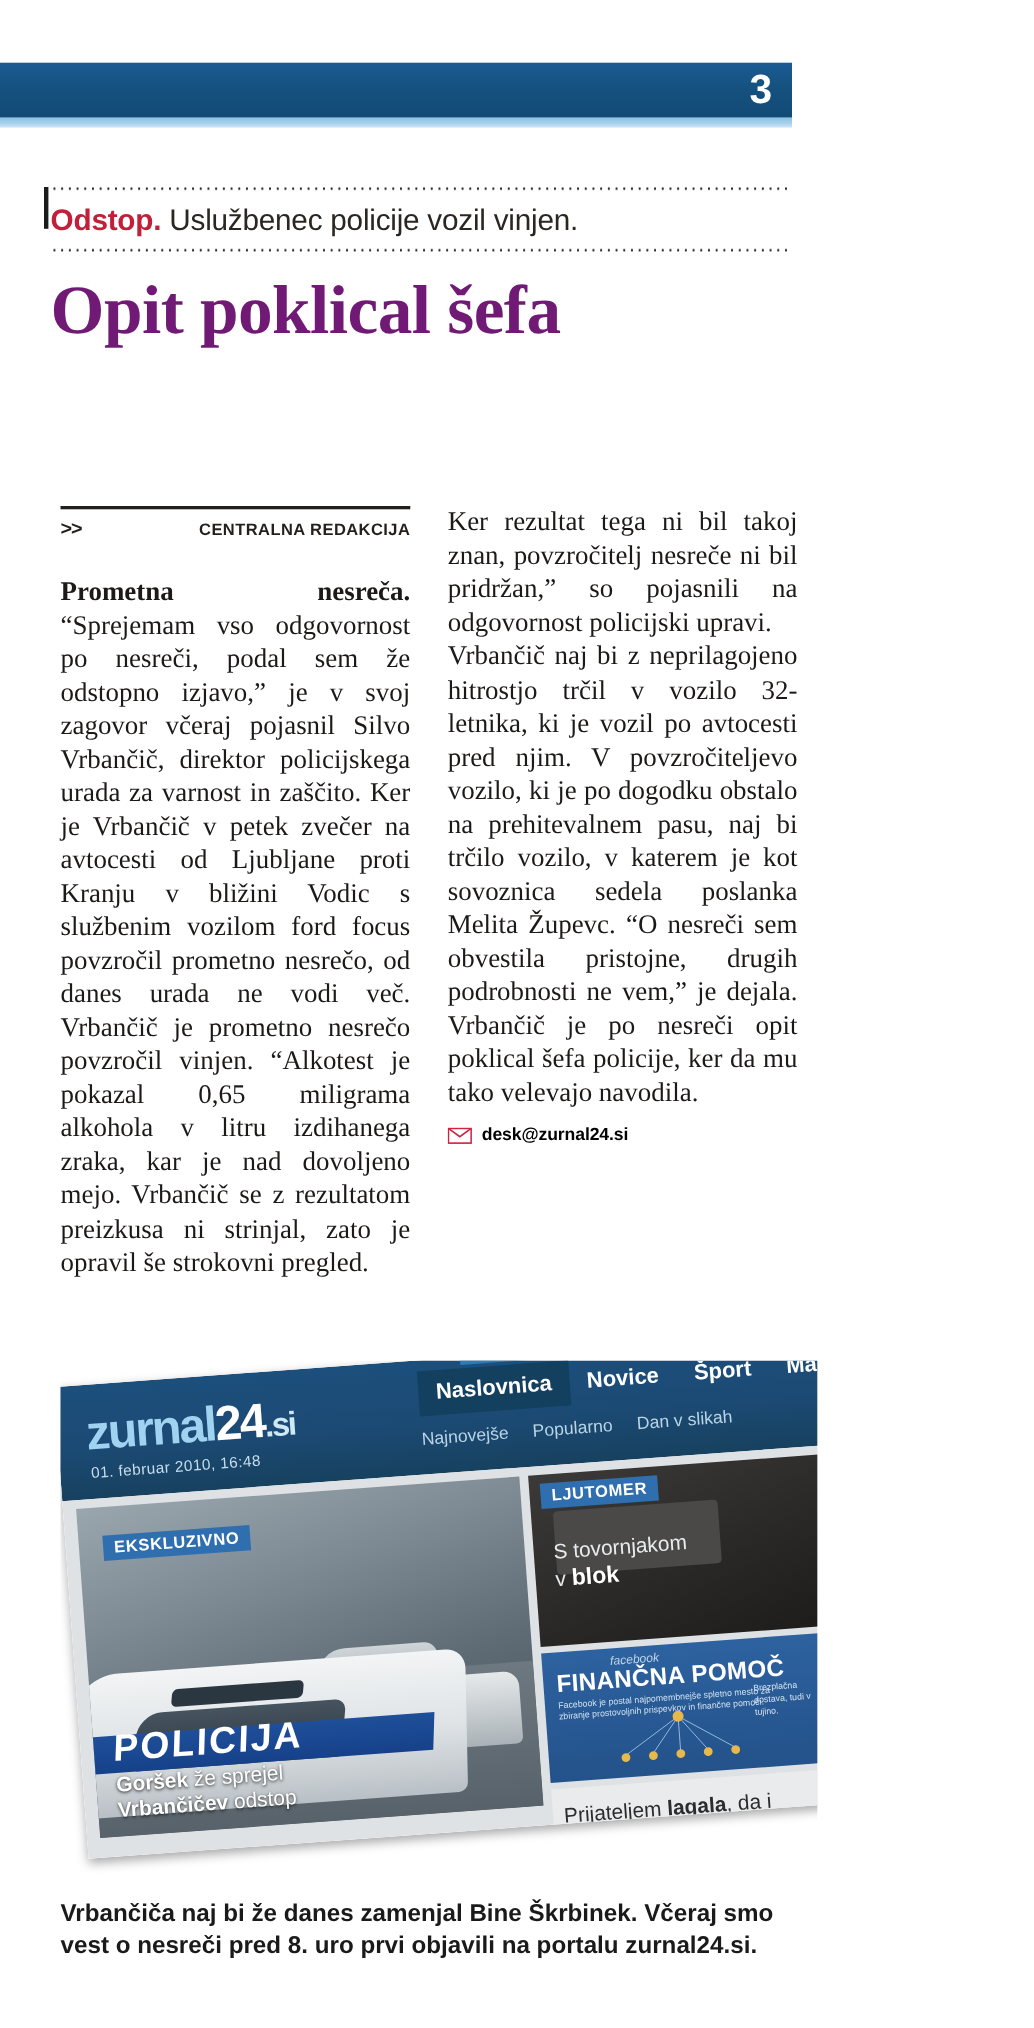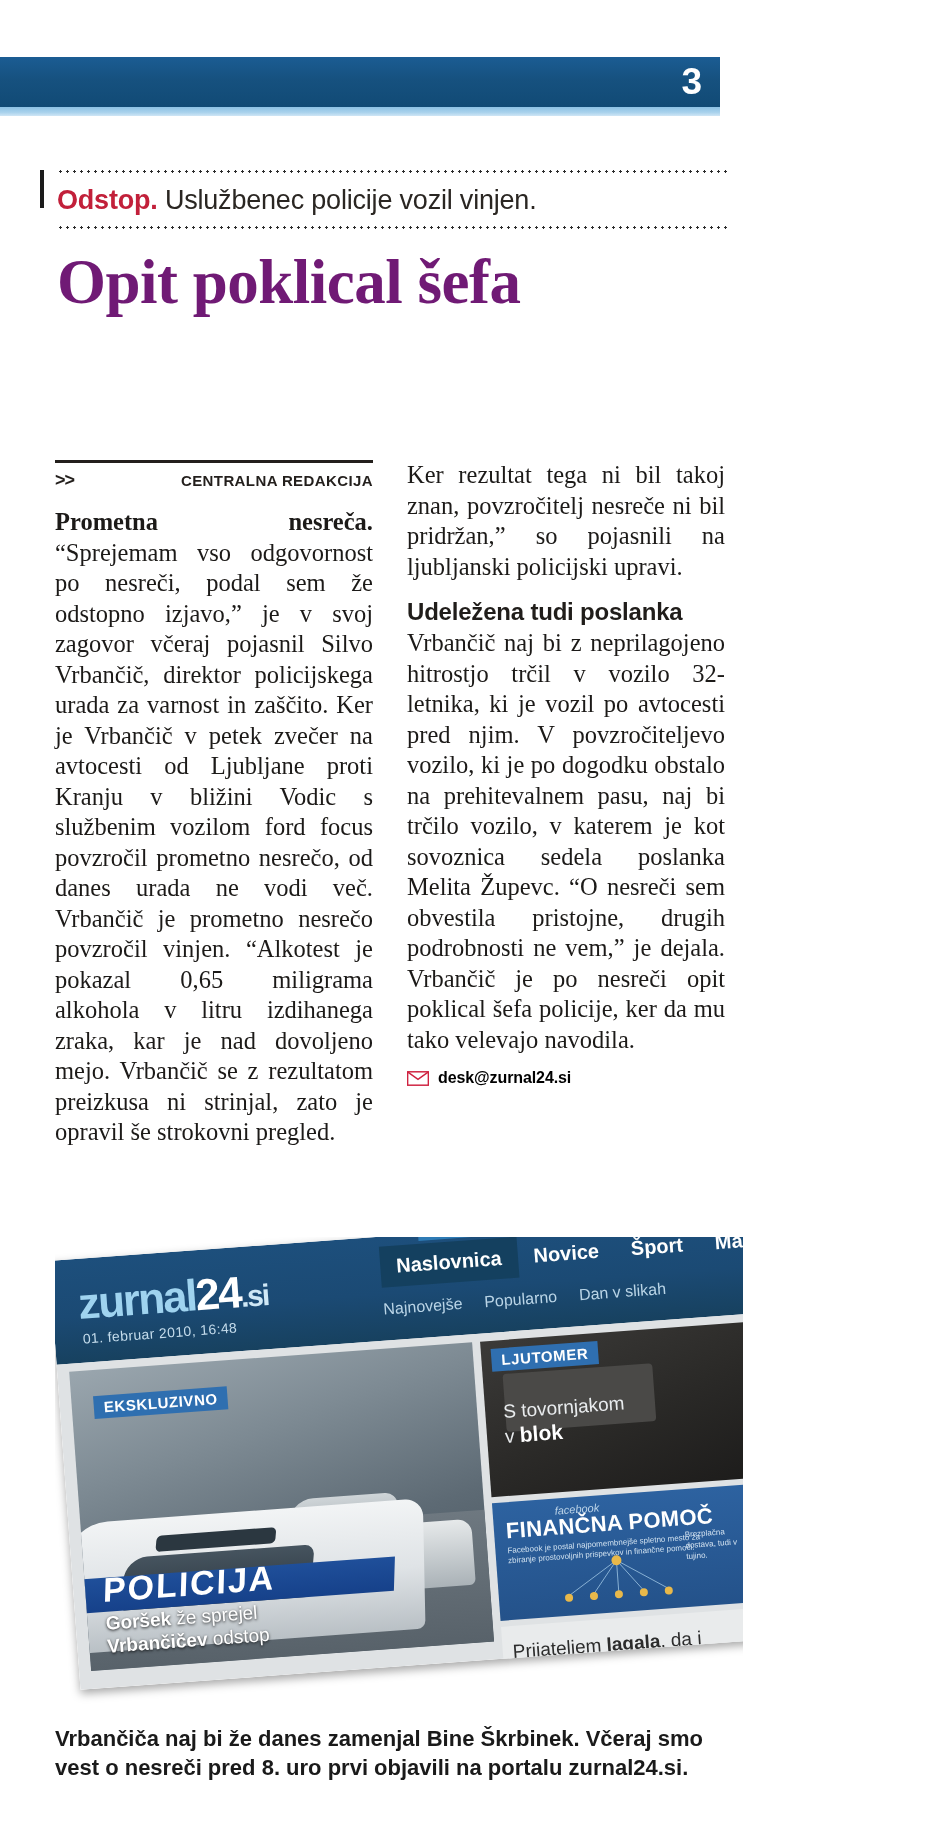--- a/index.html
+++ b/index.html
@@ -27,21 +27,21 @@
     font-size: 38px; font-weight: 700; letter-spacing: 2px;
     color:#cfe4f3; line-height:46px; white-space:nowrap;
   }
   .banner-page {
     position:absolute; right:18px; top:1px;
     font-family: "Liberation Sans", sans-serif;
     font-size: 37px; font-weight: 700; color:#ffffff; line-height:48px;
   }
 
   
-  .article { position:absolute; left:57px; top:170px; width:670px; }
+  .article { position:absolute; left:46px; top:170px; width:670px; }
 
   .dotline {
     height:3px; width:100%;
     background-image: radial-gradient(circle, #2b2b2b 1.1px, transparent 1.3px);
     background-size: 7px 3px; background-repeat: repeat-x;
     margin-bottom: 0px;
   }
   .kicker {
     font-family: "Liberation Sans", sans-serif;
     font-size: 27px; line-height: 42px; color:#2a2622;
@@ -78,21 +78,21 @@
     color:#231f1c; padding-top:7px;
   }
   .byline .arrows { font-size:18px; font-weight:700; letter-spacing:-1px; }
 
   .body {
     font-family: "Liberation Serif", serif;
     font-size: 24.5px; line-height: 30.5px;
     text-align: justify; color:#1c1a18;
     -webkit-hyphens:auto; hyphens:auto;
   }
-  .col-left .body { margin-top: 16px; }
+  .col-left .body { margin-top: 32px; }
   .body b { font-weight:700; }
 
   .subhead {
     font-family: "Liberation Sans", sans-serif;
     font-size: 24px; font-weight:700; color:#201d1a;
     margin-top: 16px; margin-bottom: 2px; letter-spacing:-0.2px;
   }
 
   .mailline {
     display:flex; align-items:center; gap:9px;
@@ -326,22 +326,21 @@
     <div class="col col-left">
       <div class="byline-rule"></div>
       <div class="byline">
         <span class="arrows">&gt;&gt;</span>
         <span>CENTRALNA REDAKCIJA</span>
       </div>
       <p class="body"><b>Prometna nesreča.</b><span> “Sprejemam vso odgovornost po nesreči, podal sem že odstopno izjavo,” je v svoj zagovor včeraj pojasnil Silvo Vrbančič, direktor policijskega urada za varnost in zaščito. Ker je Vrbančič v petek zvečer na avtocesti od Ljubljane proti Kranju v bližini Vodic s službenim vozilom ford focus povzročil prometno nesrečo, od danes urada ne vodi več. Vrbančič je prometno nesrečo povzročil vinjen. “Alkotest je pokazal 0,65 miligrama alkohola v litru izdihanega zraka, kar je nad dovoljeno mejo. Vrbančič se z rezultatom preizkusa ni strinjal, zato je opravil še strokovni pregled.</span></p>
     </div>
 
     <div class="col col-right">
-      <p class="body">Ker rezultat tega ni bil takoj znan, povzročitelj nesreče ni bil pridržan,” so pojasnili na ljubljanski policijski upravi.</p>
-      <div class="subhead">Udeležena tudi poslanka</div>
+      <p class="body">Ker rezultat tega ni bil takoj znan, povzročitelj nesreče ni bil pridržan,” so pojasnili na odgovornost policijski upravi.</p>
       <p class="body">Vrbančič naj bi z neprilagojeno hitrostjo trčil v vozilo 32-letnika, ki je vozil po avtocesti pred njim. V povzročiteljevo vozilo, ki je po dogodku obstalo na prehitevalnem pasu, naj bi trčilo vozilo, v katerem je kot sovoznica sedela poslanka Melita Župevc. “O nesreči sem obvestila pristojne, drugih podrobnosti ne vem,” je dejala. Vrbančič je po nesreči opit poklical šefa policije, ker da mu tako velevajo navodila.</p>
       <div class="mailline">
         <svg class="mail-icon" viewBox="0 0 24 16">
           <rect x="0.7" y="0.7" width="22.6" height="14.6" fill="#ffffff" stroke="#cf2240" stroke-width="1.6"></rect>
           <path d="M1 1 L12 9 L23 1" fill="none" stroke="#cf2240" stroke-width="1.6"></path>
         </svg>
         <span class="mailtext">desk@zurnal24.si</span>
       </div>
     </div>
 

